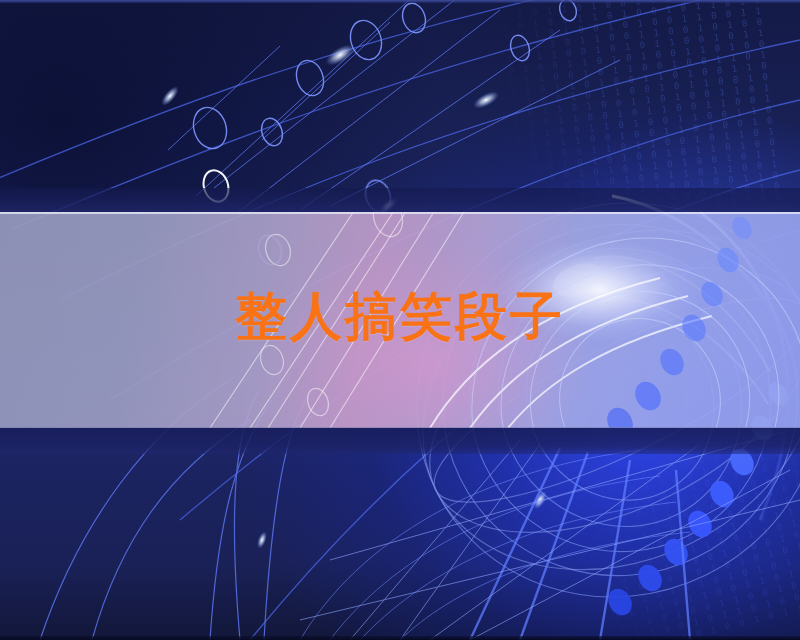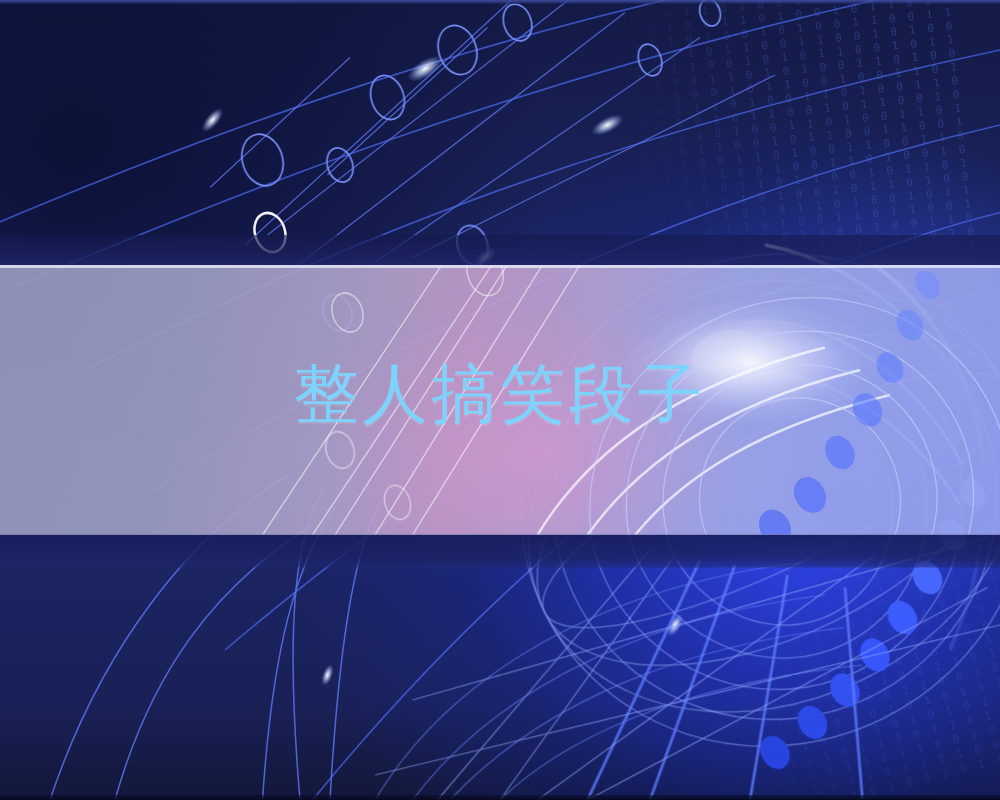--- a/index.html
+++ b/index.html
@@ -200,24 +200,24 @@
     position: absolute;
     left: 0;
     right: 0;
     top: 286px;
     text-align: center;
   }
   .title-text {
     display: inline-block;
     font-family: "DejaVu Sans", "Liberation Sans", sans-serif;
     font-size: 52px;
-    font-weight: normal;
+    font-weight: bold;
     line-height: 60px;
     letter-spacing: 3px;
-    color: #7dd3fc;
+    color: #f97316;
     text-shadow: 0 1px 0 rgba(255,255,255,0.12);
     white-space: nowrap;
   }
 </style>
 </head>
 <body>
 
 <div id="stage">
 
   <div class="layer bg-base"></div>

